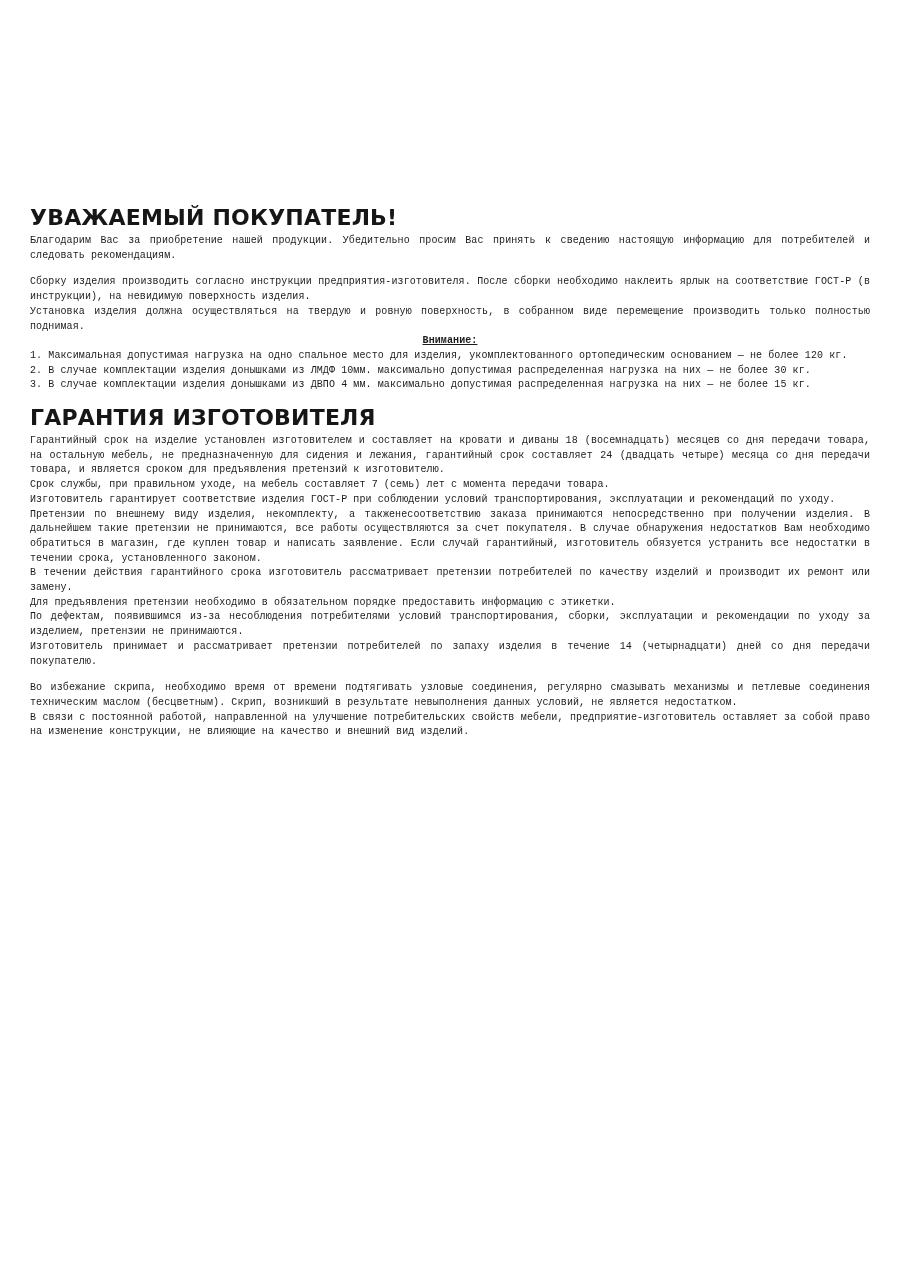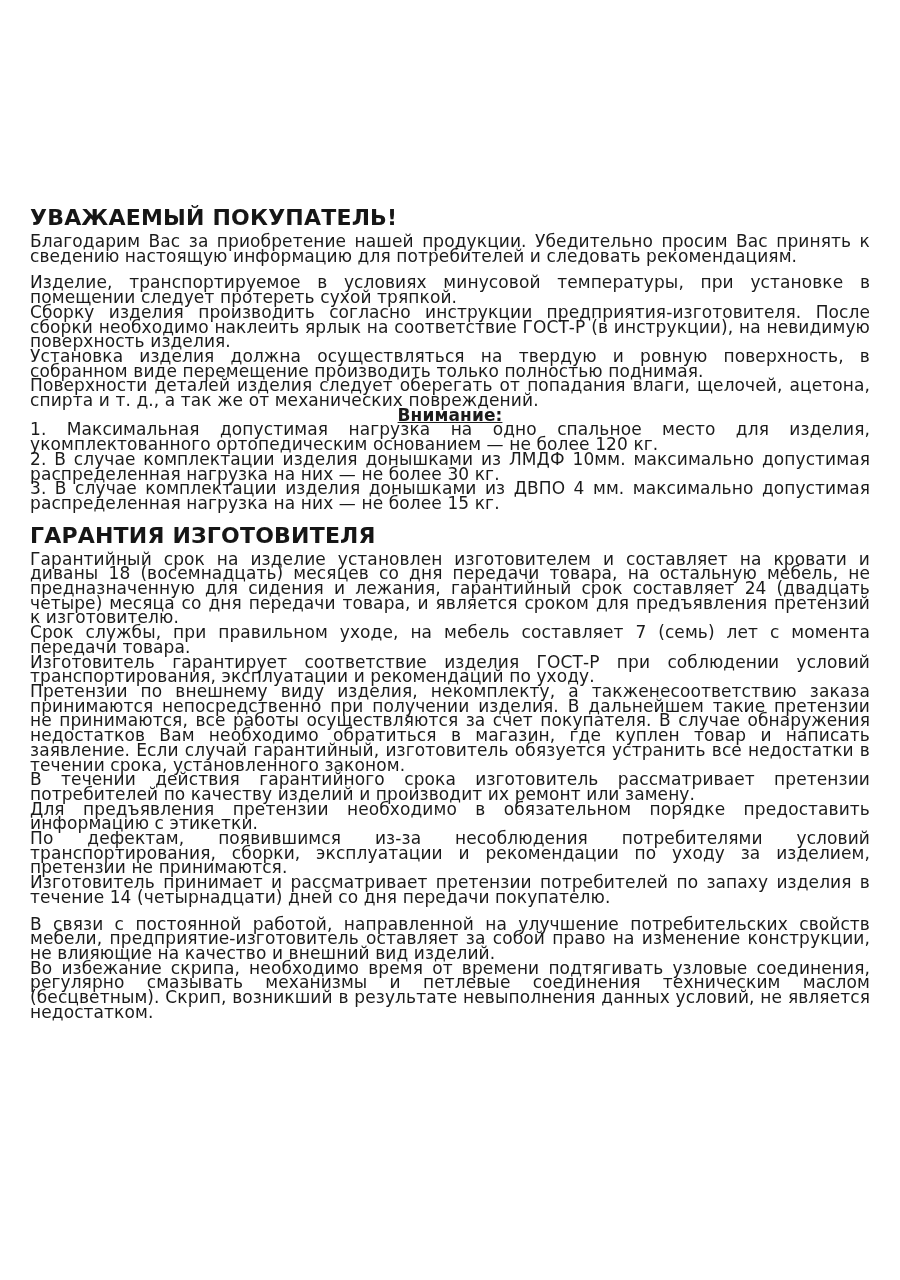--- a/index.html
+++ b/index.html
@@ -20,62 +20,61 @@
     line-height: 25px;
     font-weight: bold;
     margin: 0 0 4px 0;
     letter-spacing: 0.2px;
     color: #161616;
   }
   .heading-line { display: block; }
   section + section { margin-top: 12px; }
   p {
     margin: 0;
-    font-size: 17px;
+    font-size: 10px;
     line-height: 14.7px;
     text-align: justify;
     letter-spacing: 0.1px;
+    font-family: Liberation Mono, monospace;
   }
   p.attention-label {
     font-weight: bold;
     text-decoration: underline;
     text-align: center;
   }
 </style>
 </head>
 <body>
 
 <div class="page">
 
   <section class="sec">
     <h1>УВАЖАЕМЫЙ ПОКУПАТЕЛЬ!</h1>
     <p>Благодарим Вас за приобретение нашей продукции. Убедительно просим Вас принять к сведению настоящую информацию для потребителей и следовать рекомендациям.</p>
   </section>
 
   <section class="sec">
-    <p>Изделие, транспортируемое в условиях минусовой температуры, при установке в помещении следует протереть сухой тряпкой.</p>
     <p>Сборку изделия производить согласно инструкции предприятия-изготовителя. После сборки необходимо наклеить ярлык на соответствие ГОСТ-Р (в инструкции), на невидимую поверхность изделия.</p>
     <p>Установка изделия должна осуществляться на твердую и ровную поверхность, в собранном виде перемещение производить только полностью поднимая.</p>
-    <p>Поверхности деталей изделия следует оберегать от попадания влаги, щелочей, ацетона, спирта и т. д., а так же от механических повреждений.</p>
     <p class="attention-label">Внимание:</p>
     <p>1. Максимальная допустимая нагрузка на одно спальное место для изделия, укомплектованного ортопедическим основанием — не более 120 кг.</p>
     <p>2. В случае комплектации изделия донышками из ЛМДФ 10мм. максимально допустимая распределенная нагрузка на них — не более 30 кг.</p>
     <p>3. В случае комплектации изделия донышками из ДВПО 4 мм. максимально допустимая распределенная нагрузка на них — не более 15 кг.</p>
   </section>
 
   <section class="sec">
     <h1>ГАРАНТИЯ ИЗГОТОВИТЕЛЯ</h1>
     <p>Гарантийный срок на изделие установлен изготовителем и составляет на кровати и диваны 18 (восемнадцать) месяцев со дня передачи товара, на остальную мебель, не предназначенную для сидения и лежания, гарантийный срок составляет 24 (двадцать четыре) месяца со дня передачи товара, и является сроком для предъявления претензий к изготовителю.</p>
     <p>Срок службы, при правильном уходе, на мебель составляет 7 (семь) лет с момента передачи товара.</p>
     <p>Изготовитель гарантирует соответствие изделия ГОСТ-Р при соблюдении условий транспортирования, эксплуатации и рекомендаций по уходу.</p>
     <p>Претензии по внешнему виду изделия, некомплекту, а такженесоответствию заказа принимаются непосредственно при получении изделия. В дальнейшем такие претензии не принимаются, все работы осуществляются за счет покупателя. В случае обнаружения недостатков  Вам необходимо обратиться в магазин, где куплен товар и написать заявление. Если случай гарантийный, изготовитель обязуется устранить все недостатки в течении срока, установленного законом.</p>
     <p>В течении действия гарантийного срока изготовитель рассматривает претензии потребителей по качеству изделий и производит их ремонт или замену.</p>
     <p>Для предъявления претензии необходимо в обязательном порядке предоставить информацию с этикетки.</p>
     <p>По дефектам, появившимся из-за несоблюдения потребителями условий транспортирования, сборки, эксплуатации и рекомендации по уходу за изделием, претензии не принимаются.</p>
     <p>Изготовитель принимает и рассматривает претензии потребителей по запаху изделия в течение 14 (четырнадцати) дней со дня передачи  покупателю.</p>
   </section>
 
   <section class="sec">
+    <p>Во избежание скрипа, необходимо время от времени подтягивать узловые соединения, регулярно смазывать механизмы и петлевые соединения техническим маслом (бесцветным). Скрип, возникший в результате невыполнения данных условий, не является недостатком.</p>
     <p>В связи с постоянной работой, направленной на улучшение потребительских свойств мебели, предприятие-изготовитель оставляет за собой право на изменение конструкции, не влияющие на качество и внешний вид изделий.</p>
-    <p>Во избежание скрипа, необходимо время от времени подтягивать узловые соединения, регулярно смазывать механизмы и петлевые соединения техническим маслом (бесцветным). Скрип, возникший в результате невыполнения данных условий, не является недостатком.</p>
   </section>
 
 </div>
 
 </body></html>

